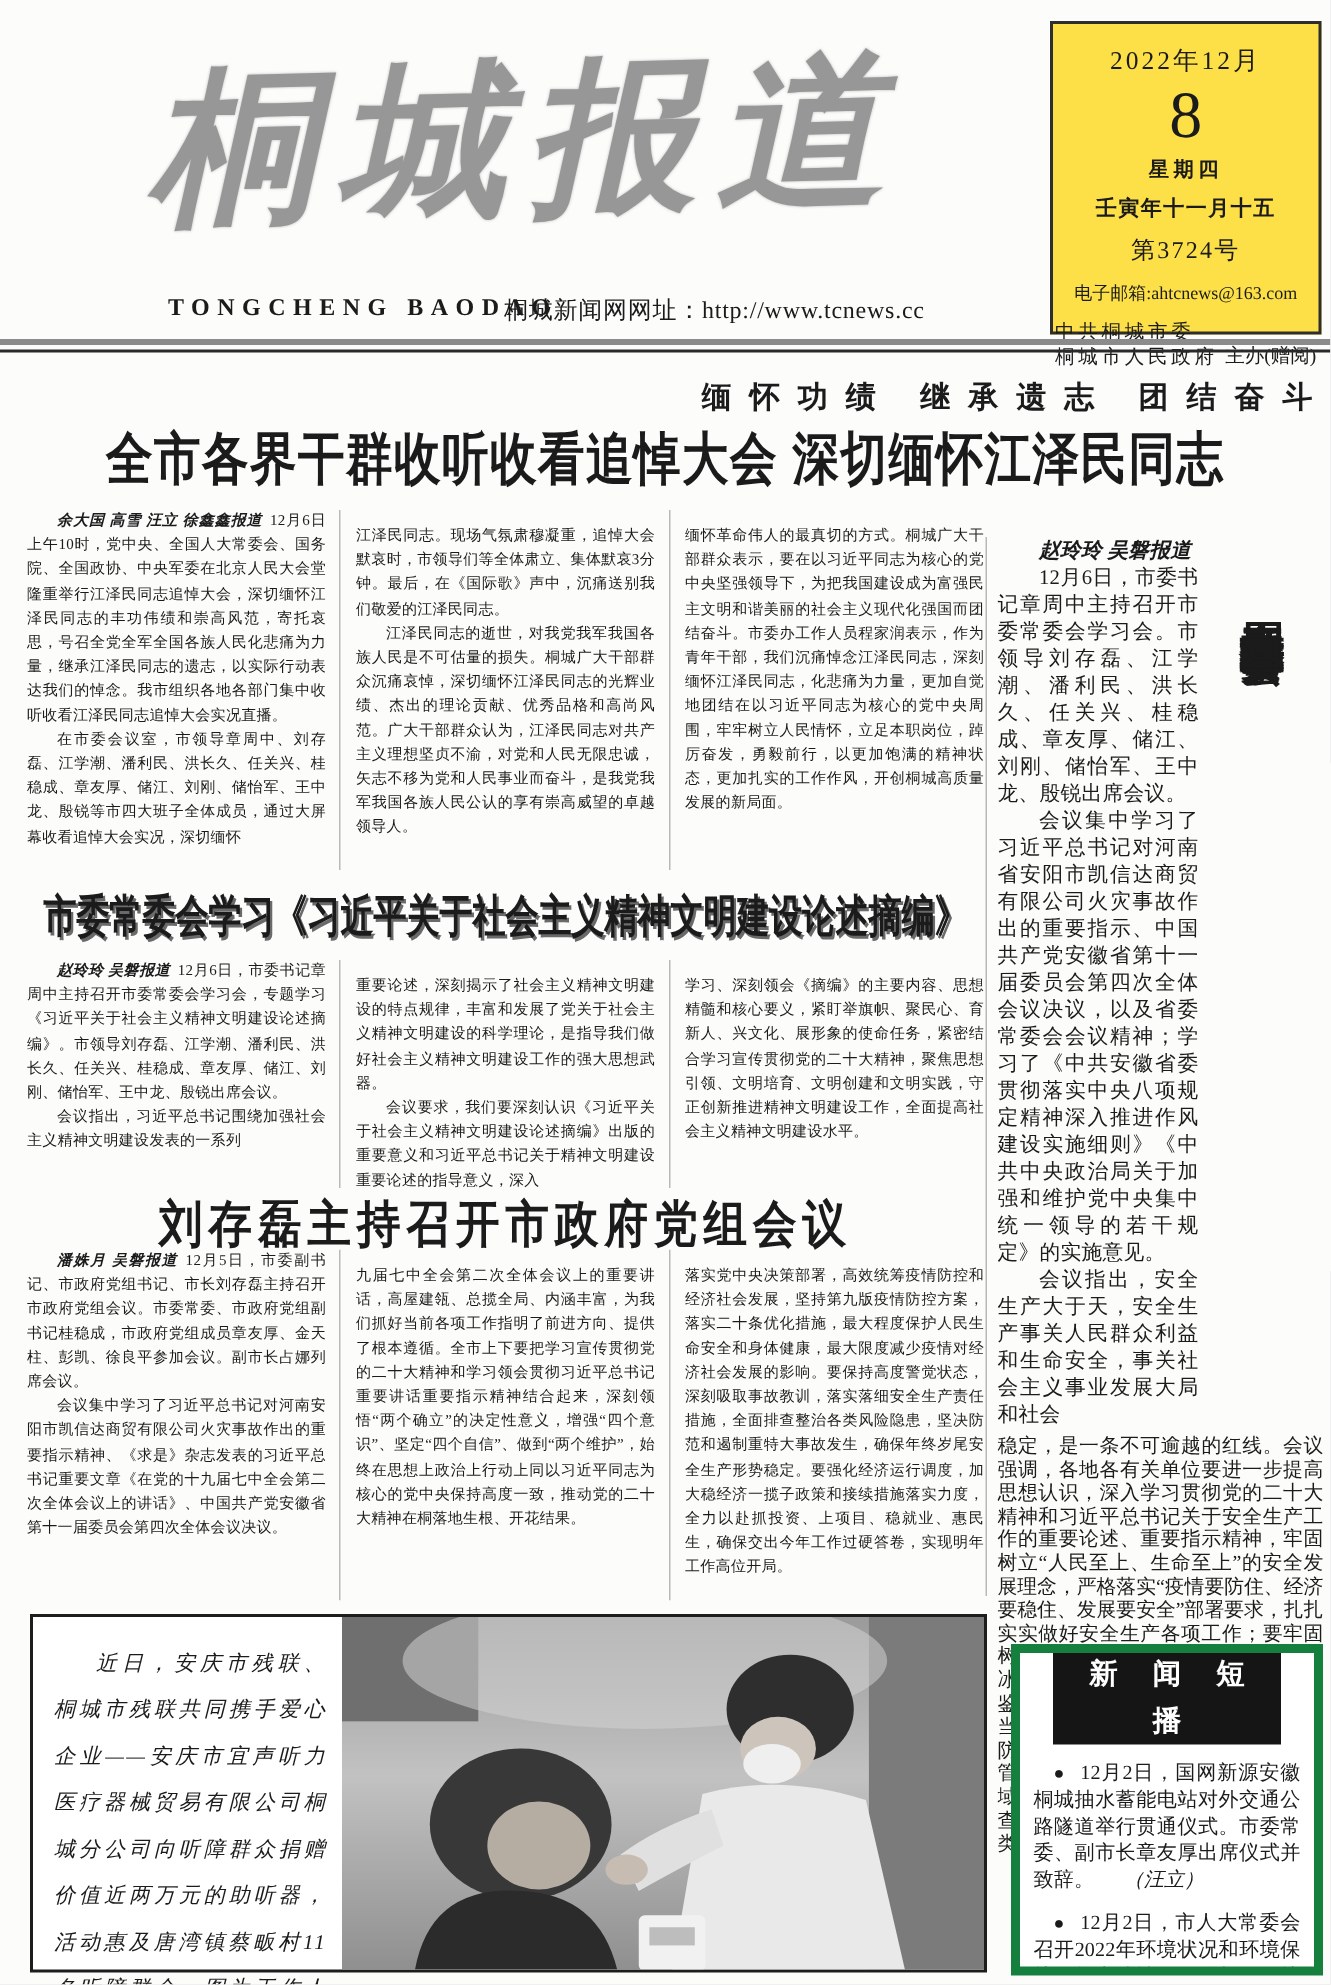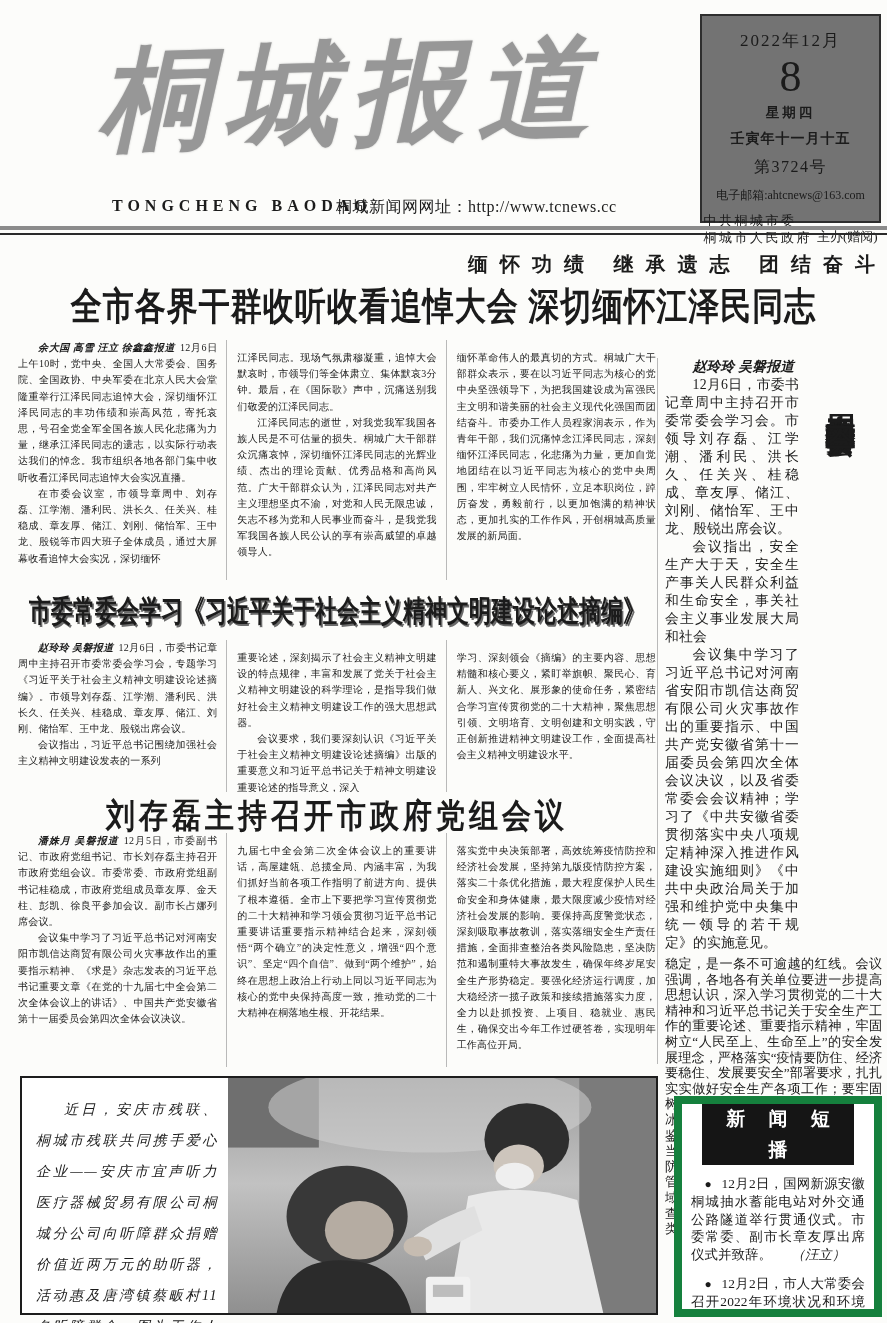--- a/index.html
+++ b/index.html
@@ -11,21 +11,21 @@
         font-size:112px;font-weight:bold;font-style:italic;color:#979797;
         letter-spacing:14px;line-height:185px;text-align:center;white-space:nowrap;
         transform:rotate(-1.5deg);text-shadow:0 0 2px rgba(130,130,130,.55);}
   .latin-title{position:absolute;left:112px;top:197px;font-weight:bold;font-size:16px;
         letter-spacing:5px;font-family:"Liberation Serif",serif;}
   .website{position:absolute;left:336px;top:197px;font-size:16px;letter-spacing:.5px;}
   .masthead-rule{position:absolute;left:0;top:226px;width:887px;height:9px;
         border-top:4px solid #8b8b8b;border-bottom:2px solid #2a2a2a;box-sizing:border-box;}
 
   .date-box{position:absolute;left:700px;top:14px;width:181px;height:209px;
-        border:2px solid #2e2e2e;background:#737373;box-sizing:border-box;text-align:center;}
+        border:2px solid #2e2e2e;background:#fde047;box-sizing:border-box;text-align:center;}
   .db-ym{margin-top:13px;font-size:17px;letter-spacing:2px;}
   .db-day{margin-top:1px;font-size:44px;line-height:1.08;font-family:"Liberation Serif",serif;}
   .db-week{font-size:13.5px;font-weight:bold;margin-top:3px;letter-spacing:3px;}
   .db-lunar{font-size:14px;font-weight:bold;margin-top:8px;letter-spacing:1px;}
   .db-issue{font-size:16px;margin-top:9px;letter-spacing:1.5px;}
   .db-email{font-size:12px;margin-top:9px;}
   .db-host{display:flex;justify-content:center;align-items:flex-end;gap:5px;margin-top:8px;
         font-size:13px;}
   .db-orgs{text-align:left;line-height:1.35;letter-spacing:2.5px;}
   .db-hosttext{padding-bottom:1px;}
@@ -82,21 +82,21 @@
   .photo-caption{width:206px;padding:16px 10px 8px 14px;box-sizing:border-box;
         font-style:italic;font-size:14px;line-height:31px;letter-spacing:1.5px;
         text-align:justify;text-indent:2em;}
   .photo-credit{font-style:normal;font-weight:bold;margin-left:10px;letter-spacing:2px;
         font-family:"Liberation Sans",sans-serif;}
   .photo-img{flex:1;overflow:hidden;}
   .photo-img svg{display:block;width:100%;height:100%;}
 
   
   .briefs{position:absolute;left:674px;top:1096px;width:208px;height:221px;
-        border:8px solid #15803d;box-sizing:border-box;background:#fff;
+        border:6px solid #15803d;box-sizing:border-box;background:#fff;
         padding:0 9px 6px 9px;overflow:hidden;}
   .briefs-title{width:152px;margin:-1px auto 10px auto;background:#151515;color:#fff;
         text-align:center;font-family:"Liberation Sans",sans-serif;font-weight:bold;
         font-size:19px;line-height:31px;letter-spacing:9px;padding-left:9px;
         box-sizing:border-box;}
   .brief{margin:0 0 12px 0;font-size:13.4px;line-height:17.4px;text-align:justify;
         text-indent:1em;letter-spacing:.1px;}
   .bullet{margin-right:6px;font-size:12px;}
   .attr{font-style:italic;margin-left:16px;white-space:nowrap;}
 </style>
@@ -180,22 +180,22 @@
       <p class="cont">落实党中央决策部署，高效统筹疫情防控和经济社会发展，坚持第九版疫情防控方案，落实二十条优化措施，最大程度保护人民生命安全和身体健康，最大限度减少疫情对经济社会发展的影响。要保持高度警觉状态，深刻吸取事故教训，落实落细安全生产责任措施，全面排查整治各类风险隐患，坚决防范和遏制重特大事故发生，确保年终岁尾安全生产形势稳定。要强化经济运行调度，加大稳经济一揽子政策和接续措施落实力度，全力以赴抓投资、上项目、稳就业、惠民生，确保交出今年工作过硬答卷，实现明年工作高位开局。</p>
     </div>
   </div>
 
   <div class="v-divider"></div>
   <div class="sidebar">
     <div class="sb-top">
       <div class="sb-text">
         <p class="byline-line">赵玲玲 吴磐报道</p>
         <p class="op">12月6日，市委书记章周中主持召开市委常委会学习会。市领导刘存磊、江学潮、潘利民、洪长久、任关兴、桂稳成、章友厚、储江、刘刚、储怡军、王中龙、殷锐出席会议。</p>
+        <p class="op">会议集中学习了习近平总书记对河南省安阳市凯信达商贸有限公司火灾事故作出的重要指示、中国共产党安徽省第十一届委员会第四次全体会议决议，以及省委常委会会议精神；学习了《中共安徽省委贯彻落实中央八项规定精神深入推进作风建设实施细则》《中共中央政治局关于加强和维护党中央集中统一领导的若干规定》的实施意见。</p>
         <p class="op">会议指出，安全生产大于天，安全生产事关人民群众利益和生命安全，事关社会主义事业发展大局和社会</p>
-        <p class="op">会议集中学习了习近平总书记对河南省安阳市凯信达商贸有限公司火灾事故作出的重要指示、中国共产党安徽省第十一届委员会第四次全体会议决议，以及省委常委会会议精神；学习了《中共安徽省委贯彻落实中央八项规定精神深入推进作风建设实施细则》《中共中央政治局关于加强和维护党中央集中统一领导的若干规定》的实施意见。</p>
       </div>
       <div class="sb-headline-wrap">
         <div class="v-headline">章周中主持召开市委常委会学习会</div>
       </div>
     </div>
     <p class="sb-wide">稳定，是一条不可逾越的红线。会议强调，各地各有关单位要进一步提高思想认识，深入学习贯彻党的二十大精神和习近平总书记关于安全生产工作的重要论述、重要指示精神，牢固树立“人民至上、生命至上”的安全发展理念，严格落实“疫情要防住、经济要稳住、发展要安全”部署要求，扎扎实实做好安全生产各项工作；要牢固树立底线思维，时刻保持“如履薄冰”的敏锐性，以教训为诫、以事故为鉴，坚决扛牢“保一方平安”的过硬担当；要加强风险隐患排查，聚焦疫情防控、道路交通、建筑工程、危化品管理等安全生产的重点区域、重点领域、重点部位，全面开展安全隐患排查整治，及时消除风险隐患，严防各类安全事故发生。</p>
   </div>
 
   <div class="photo-box">
     <div class="photo-caption">

